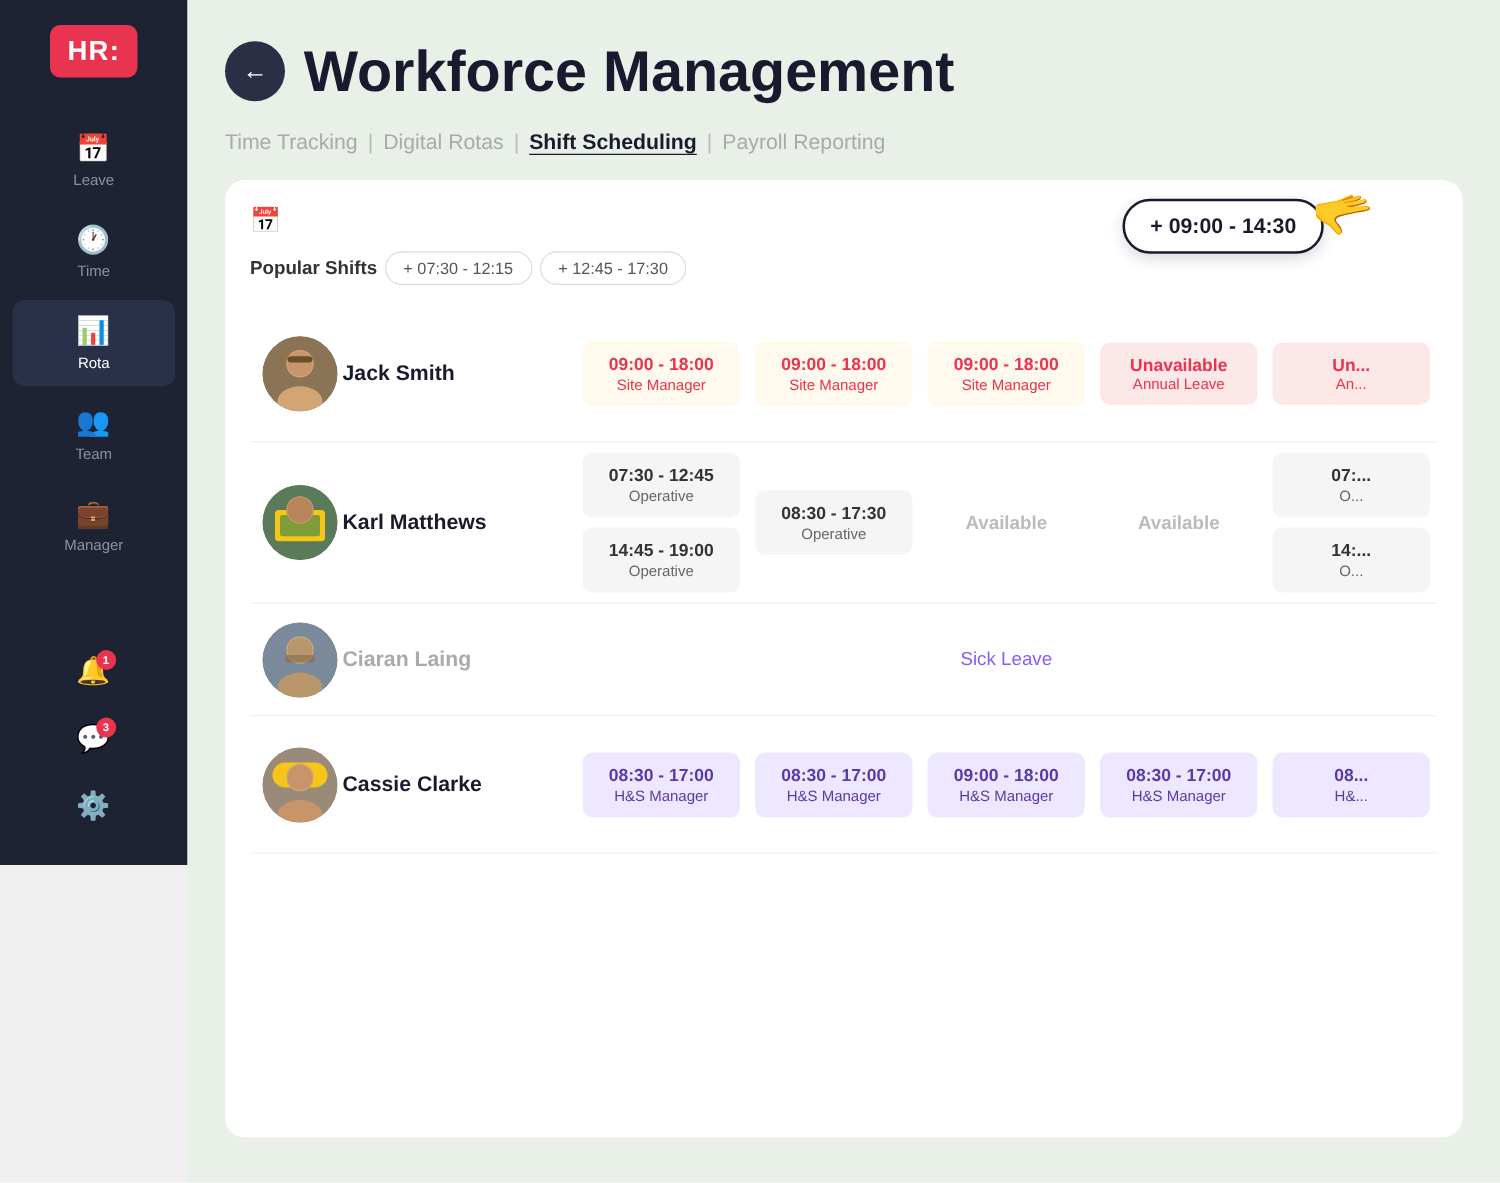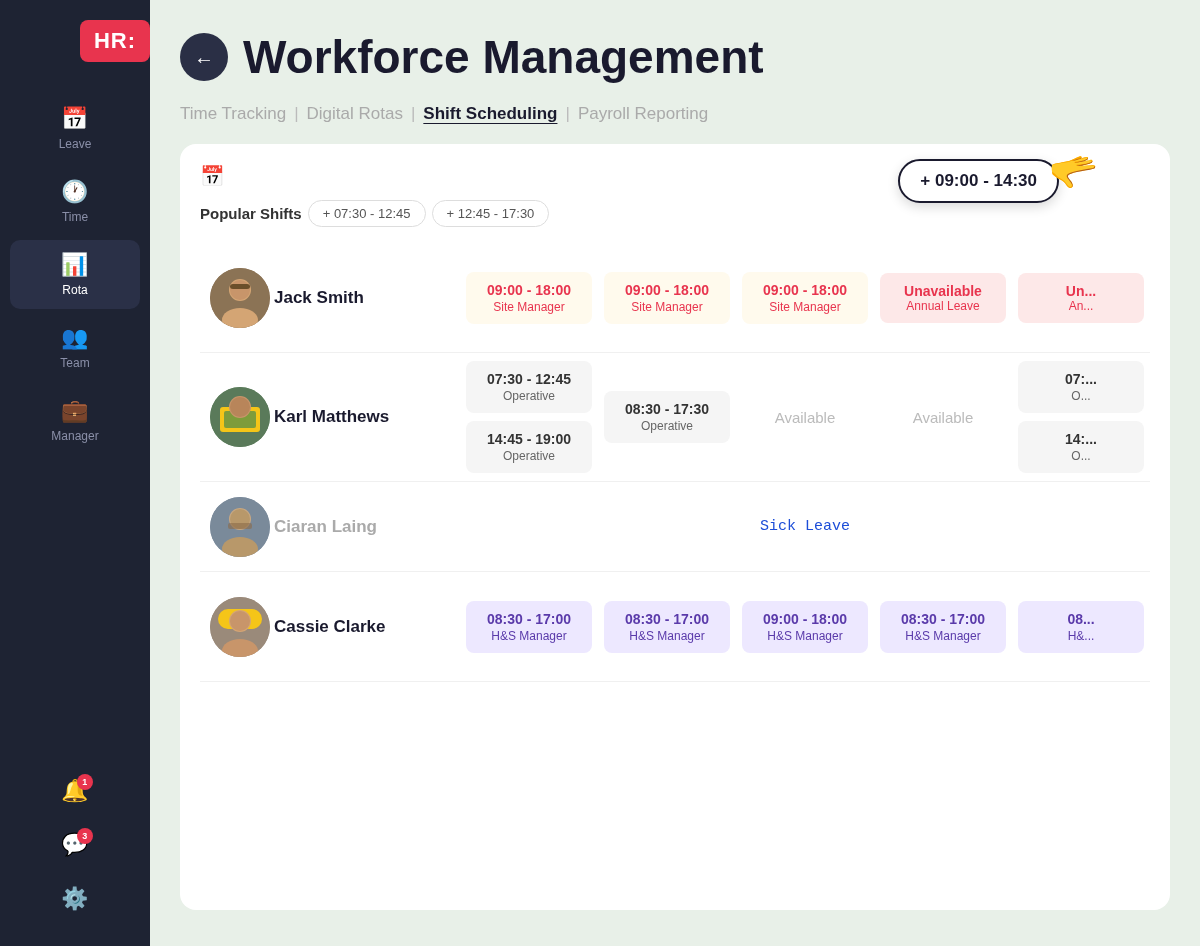--- a/index.html
+++ b/index.html
@@ -3,24 +3,24 @@
   <meta charset="utf-8">
   <style>
     * { box-sizing: border-box; margin: 0; padding: 0; }
     body { font-family: -apple-system, BlinkMacSystemFont, 'Segoe UI', sans-serif; background: #f0f0f0; width: 1200px; height: 946px; overflow: hidden; display: flex; }
 
     
     .sidebar {
       width: 150px;
       min-width: 150px;
       background: #1e2333;
-      height: 946px;
+      height: 692px;
       display: flex;
       flex-direction: column;
-      align-items: flex-end;
+      align-items: center;
       padding: 20px 0;
       gap: 0;
     }
     .sidebar-logo {
       background: #e8344e;
       color: white;
       font-weight: 900;
       font-size: 22px;
       padding: 8px 14px;
       border-radius: 8px;
@@ -218,22 +218,22 @@
     .shift-gray .role { color: #666; }
 
     .shift-unavail { background: #fde8e8; }
     .shift-unavail .time { color: #e8344e; font-weight: 700; }
     .shift-unavail .sub { color: #e8344e; font-size: 12px; }
 
     .shift-purple { background: #ede8ff; }
     .shift-purple .time { color: #5a3aaa; }
     .shift-purple .role { color: #5a3aaa; }
 
-    .shift-available { color: #bbb; font-size: 15px; font-weight: 400; text-align: center; }
-    .shift-sick { color: #1d4ed8; font-size: 15px; font-weight: 500; text-align: center; font-family: Liberation Mono, monospace; }
+    .shift-available { color: #bbb; font-size: 15px; font-weight: 700; text-align: center; }
+    .shift-sick { color: #8b5cf6; font-size: 15px; font-weight: 500; text-align: center; }
   </style>
 </head>
 <body>
 
 <nav class="sidebar">
   <div class="sidebar-logo">
     <span>HR:</span>
   </div>
 
   <div class="sidebar-item">
@@ -309,21 +309,21 @@
     <div class="hand-cursor">🫳</div>
 
     <div class="schedule-header">
       <div class="date-range">
         <span class="date-icon">📅</span>
       </div>
     </div>
 
     <div class="popular-shifts">
       <span class="popular-label">Popular Shifts</span>
-      <div class="shift-pill">+ 07:30 - 12:45</div>
+      <div class="shift-pill">+ 07:30 - 12:15</div>
       <div class="shift-pill">+ 12:45 - 17:30</div>
     </div>
 
     <div class="schedule-grid">
 
       <div class="schedule-row">
         <div class="employee-cell">
           <div class="avatar jack">
             <svg width="60" height="60" viewBox="0 0 60 60">
               <circle cx="30" cy="30" r="30" fill="#8B7355"></circle>

